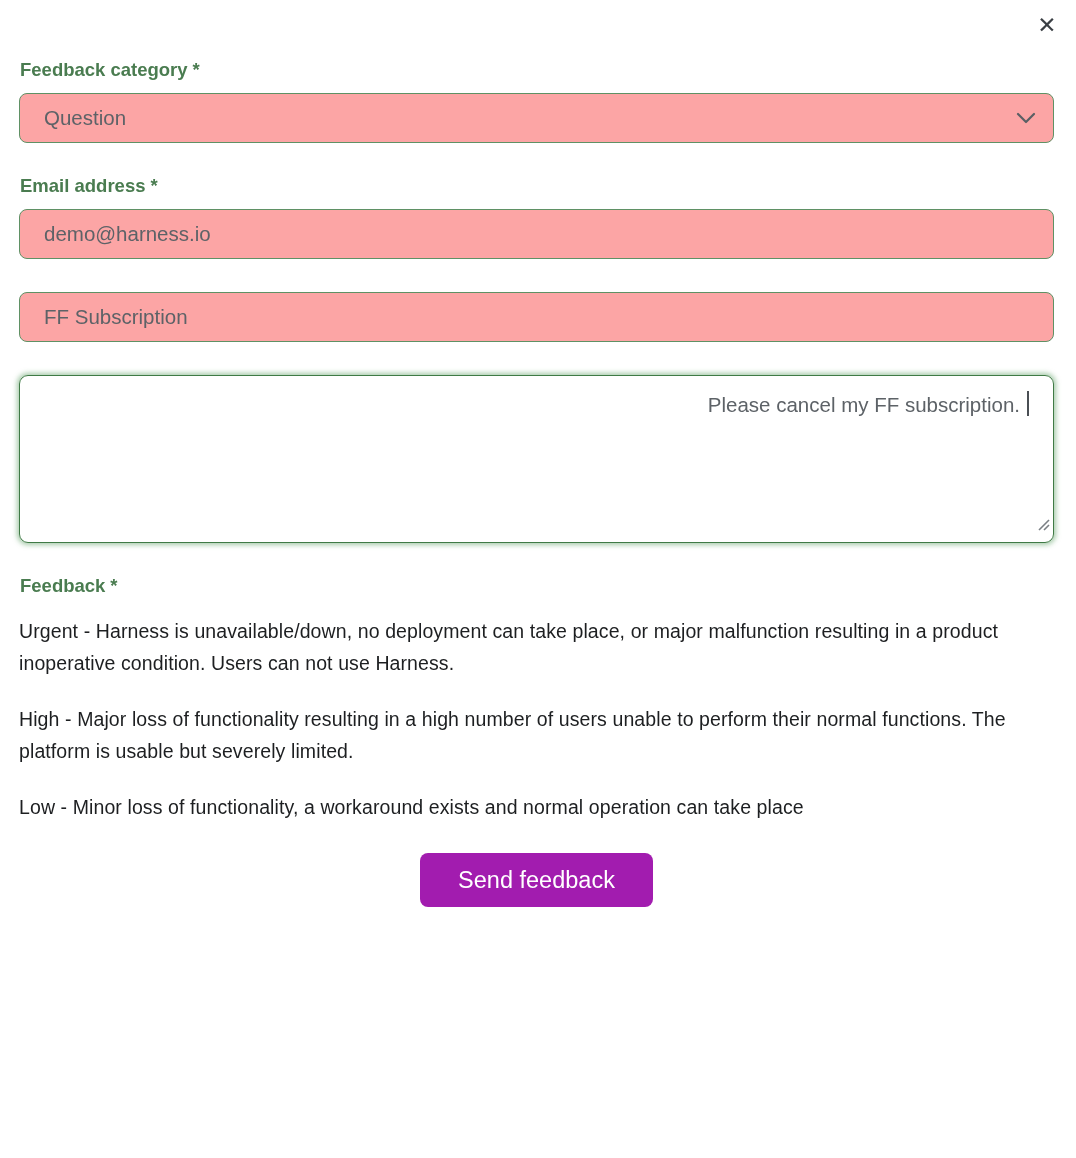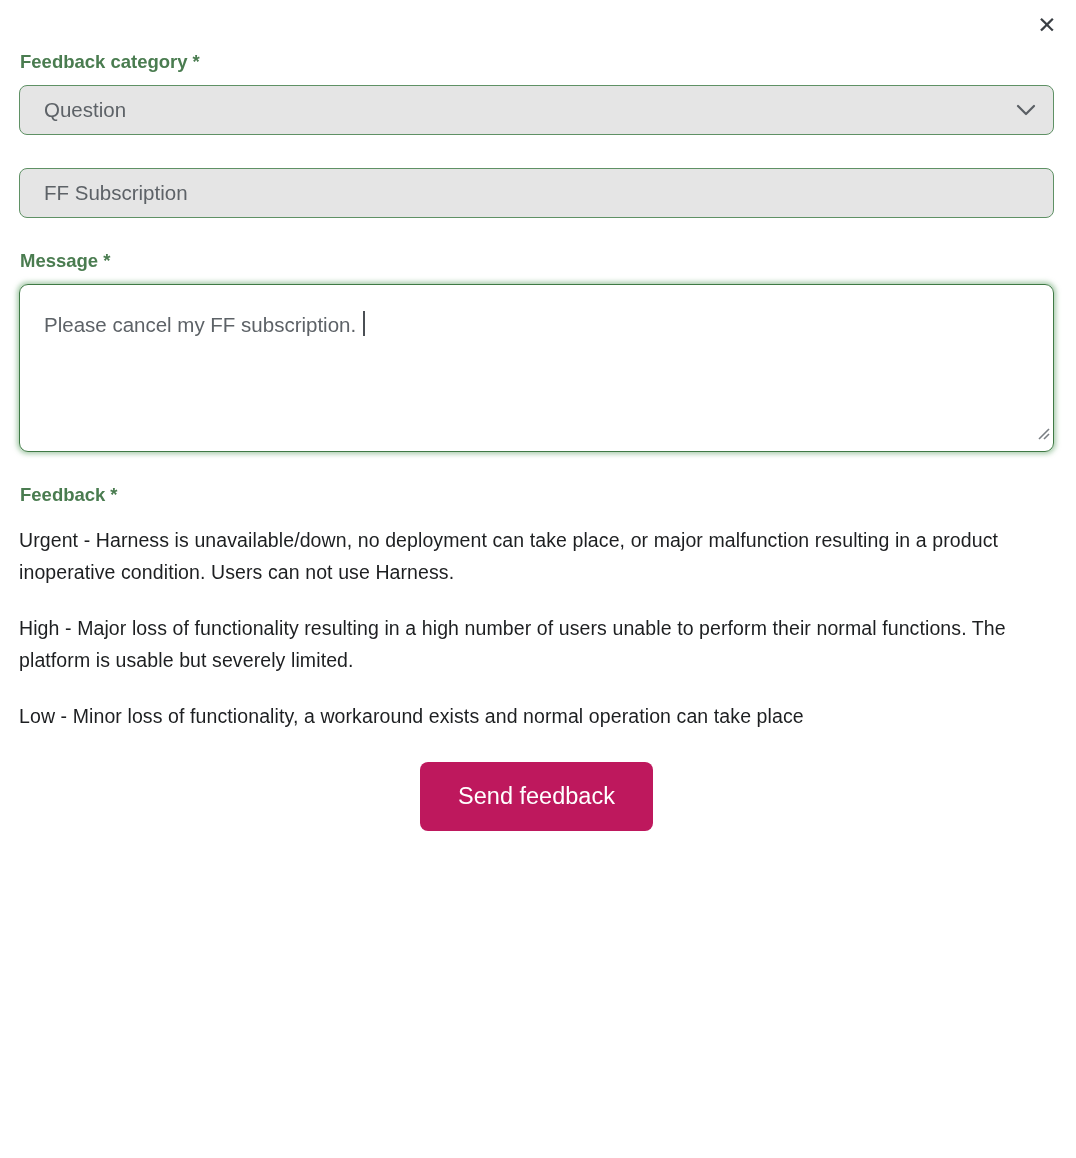--- a/index.html
+++ b/index.html
@@ -23,30 +23,30 @@
     color: #3a3f44;
     cursor: pointer;
     background: none; border: none; padding: 0;
     font-weight: 400;
   }
   .field-label {
     font-size: 18.5px;
     font-weight: 700;
     color: #4a7c50;
     line-height: 19px;
-    margin: 8px 0 14px 1px;
+    margin: 16px 0 14px 1px;
   }
   .field-label .req { margin-left: 5px; }
   .field-block { margin-bottom: 33px; }
   .control {
     width: 100%;
     height: 50px;
     border: 1px solid #5f9165;
     border-radius: 8px;
-    background: #e5e5e5;
+    background: #fca5a5;
     display: flex;
     align-items: center;
     padding: 0 24px;
     font-size: 20.5px;
     color: #5d6267;
     position: relative;
     font-family: "Liberation Sans", sans-serif;
   }
   input.control {
     display: block;
@@ -61,26 +61,27 @@
     top: 50%;
     transform: translateY(-50%);
     display: flex;
   }
   .textarea-control {
     width: 100%;
     height: 168px;
     border: 1px solid #3f7a45;
     border-radius: 9px;
     box-shadow: 0 0 5px 2px rgba(120, 175, 126, 0.65);
-    padding: 25px 24px;
+    padding: 14px 24px;
     font-size: 20.5px;
     color: #5d6267;
     position: relative;
     line-height: 30px;
     cursor: text;
+    text-align: right;
   }
   .caret {
     display: inline-block;
     width: 2px;
     height: 25px;
     background: #4a4f54;
     margin-left: 7px;
     vertical-align: text-bottom;
   }
   .resize-handle {
@@ -96,28 +97,28 @@
     margin: 0 0 24px 0;
     letter-spacing: 0.1px;
   }
   .help-wrap { margin-top: 20px; }
   .submit-row {
     display: flex;
     justify-content: center;
     margin-top: 30px;
   }
   .submit-btn {
-    background: #be185d;
+    background: #a21caf;
     color: #ffffff;
     border: none;
     border-radius: 8px;
     font-size: 23.5px;
     font-family: "Liberation Sans", sans-serif;
     padding: 0 38px;
-    height: 69px;
+    height: 54px;
     cursor: pointer;
   }
 </style>
 </head>
 <body>
 
 <button class="close-btn">
   <span>✕</span>
 </button>
 
@@ -128,27 +129,30 @@
     <div class="control select-control">
       <span>Question</span>
       <span class="chevron">
         <svg width="20" height="12" viewBox="0 0 20 12">
             <polyline points="2,2 10,10 18,2" fill="none" stroke="#5a5f64" stroke-width="2.2" stroke-linecap="round" stroke-linejoin="round"></polyline>
           </svg>
       </span>
     </div>
   </div>
 
+  <div class="field-block">
+    <div class="field-label"><span>Email address</span><span class="req">*</span></div>
+    <input class="control" type="text" value="demo@harness.io" style="">
+  </div>
 
   <div class="field-block">
     <input class="control" type="text" value="FF Subscription" style="">
   </div>
 
   <div class="field-block">
-    <div class="field-label"><span>Message</span><span class="req">*</span></div>
     <div class="textarea-control">
       <span>Please cancel my FF subscription.</span><span class="caret"></span>
       <span class="resize-handle">
         <svg width="14" height="14" viewBox="0 0 14 14">
             <line x1="3" y1="13" x2="13" y2="3" stroke="#7a7f84" stroke-width="1.6"></line>
             <line x1="8" y1="13" x2="13" y2="8" stroke="#7a7f84" stroke-width="1.6"></line>
           </svg>
       </span>
     </div>
   </div>

